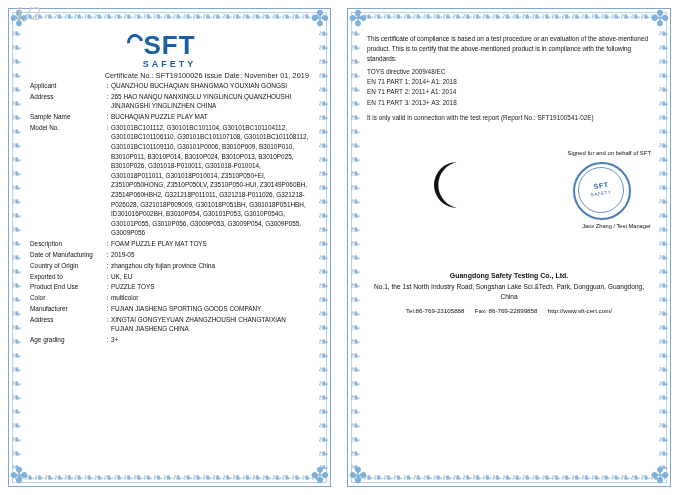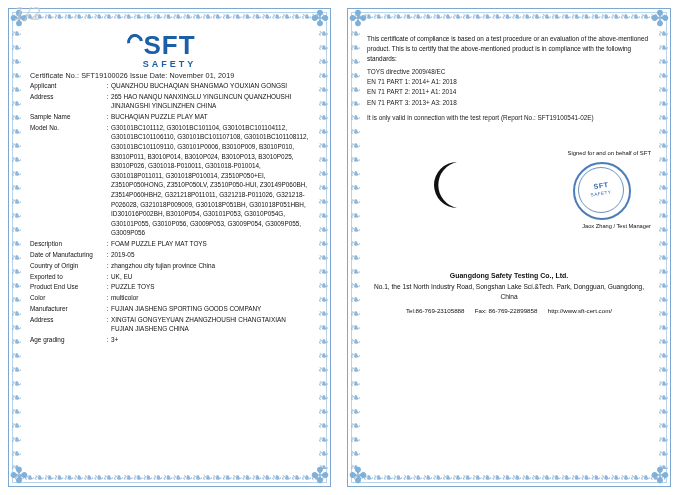--- a/index.html
+++ b/index.html
@@ -139,21 +139,21 @@
   }
   .cert-title {
     text-align: center;
     font-size: 21px;
     font-weight: bold;
     color: #111;
     margin: 14px 0 10px 0;
     letter-spacing: 0.2px;
   }
   .cert-meta {
-    text-align: left;
+    text-align: right;
     font-size: 7.2px;
     color: #222;
     letter-spacing: 0.1px;
   }
   table.fields {
     width: 100%;
     border-collapse: collapse;
     font-size: 6.4px;
     line-height: 1.5;
     color: #111;

